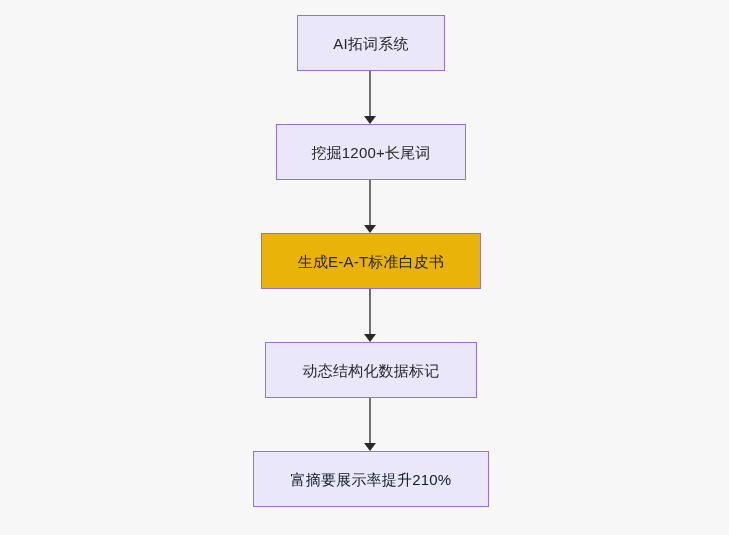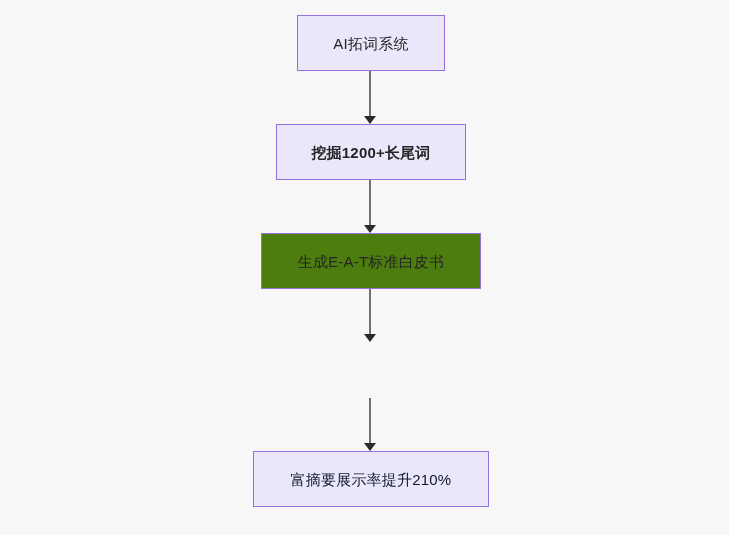--- a/index.html
+++ b/index.html
@@ -76,22 +76,25 @@
       <div class="line" style="height: 46px; background: rgb(112, 112, 112);"></div>
       <div class="head" style="top: 45px;"></div>
     </div>
     <div class="connector" style="left: 364px; top: 398px; height: 53px;">
       <div class="line" style="height: 46px; background: rgb(112, 112, 112);"></div>
       <div class="head" style="top: 45px;"></div>
     </div>
     <div class="node" style="left: 297px; top: 15px; width: 148px; background: rgb(234, 231, 251); border-color: rgb(147, 112, 219); color: rgb(37, 37, 37);">
       <span class="node-label">AI拓词系统</span>
     </div>
-    <div class="node" style="left: 276px; top: 124px; width: 190px; background: rgb(234, 231, 251); border-color: rgb(147, 112, 219); color: rgb(37, 37, 37); font-weight: bold;">
+    <div class="node" style="left: 276px; top: 124px; width: 190px; background: rgb(234, 231, 251); border-color: rgb(147, 112, 219); color: rgb(37, 37, 37);">
       <span class="node-label">挖掘1200+长尾词</span>
     </div>
-    <div class="node" style="left: 261px; top: 233px; width: 220px; background: #4d7c0f; border-color: rgb(147, 112, 219); color: rgb(37, 37, 37);">
+    <div class="node" style="left: 261px; top: 233px; width: 220px; background: #eab308; border-color: rgb(147, 112, 219); color: rgb(37, 37, 37);">
       <span class="node-label">生成E-A-T标准白皮书</span>
+    </div>
+    <div class="node" style="left: 265px; top: 342px; width: 212px; background: rgb(234, 231, 251); border-color: rgb(147, 112, 219); color: rgb(37, 37, 37);">
+      <span class="node-label">动态结构化数据标记</span>
     </div>
     <div class="node" style="left: 253px; top: 451px; width: 236px; background: rgb(234, 231, 251); border-color: rgb(147, 112, 219); color: #0f172a;">
       <span class="node-label">富摘要展示率提升210%</span>
     </div>
   </div>
 
 </body></html>

